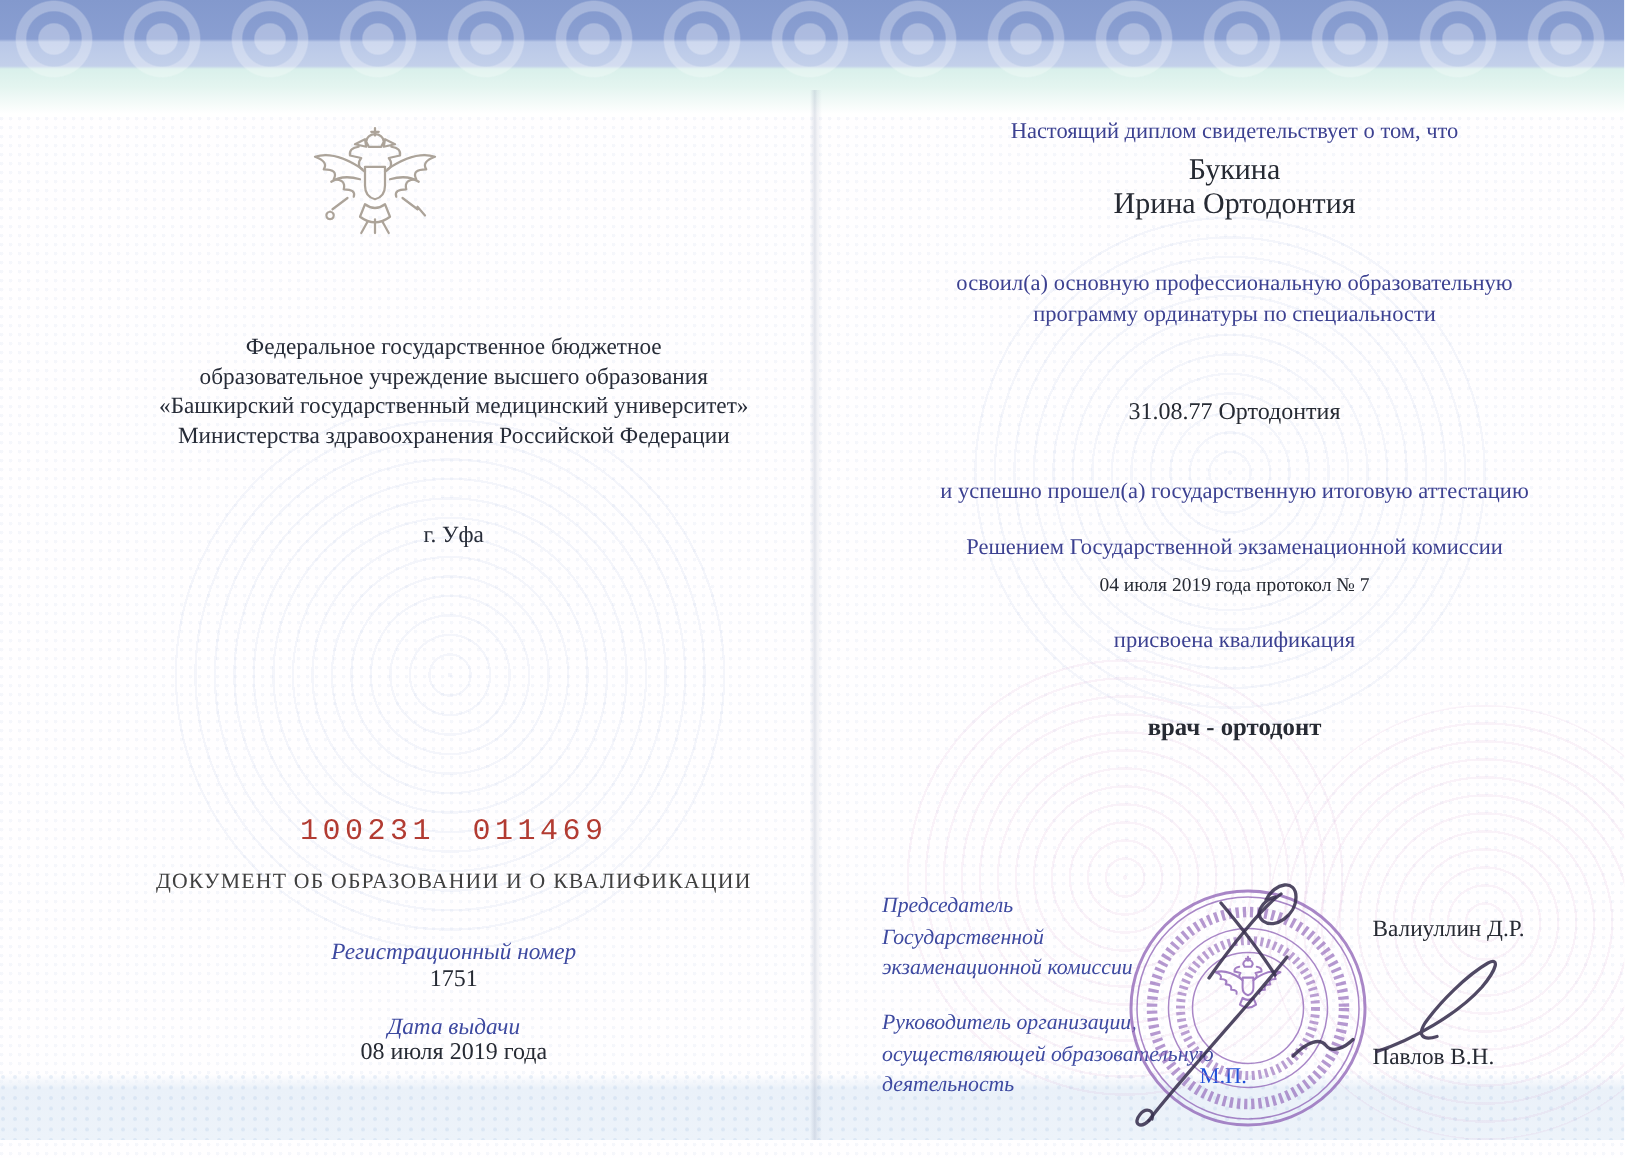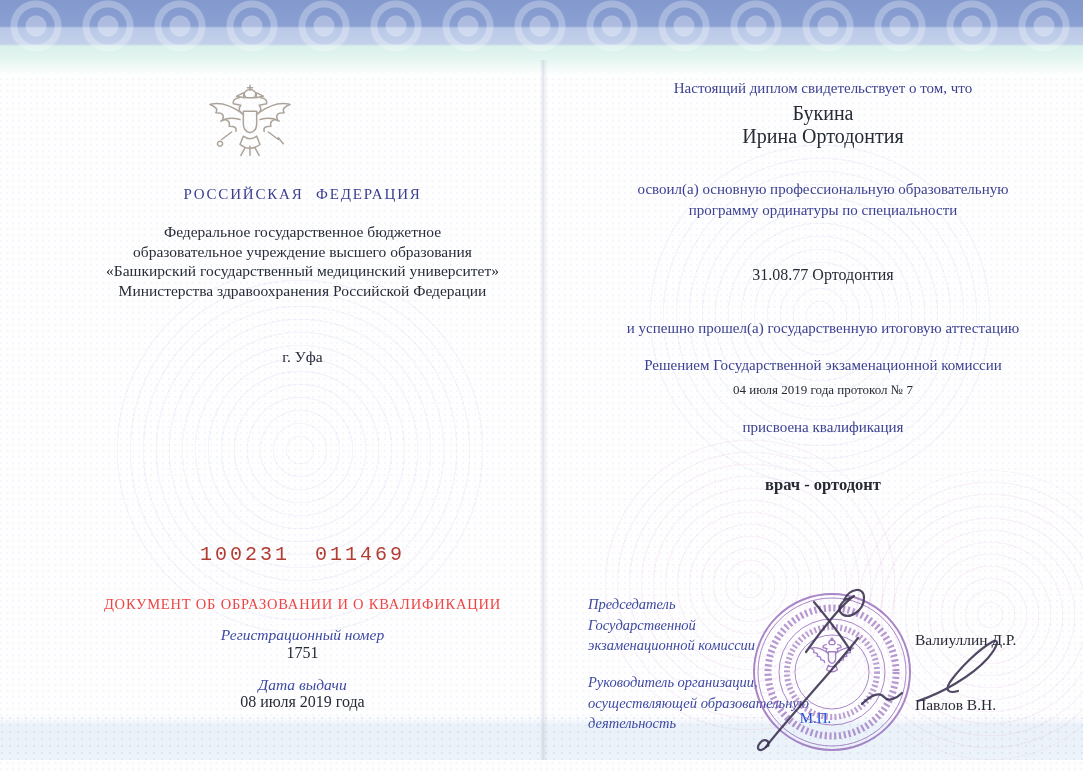--- a/index.html
+++ b/index.html
@@ -52,40 +52,40 @@
   .rp{left:590px;width:466px;}
   .country{top:186px;font-size:15px;letter-spacing:1.8px;word-spacing:7px;color:#3b3f90;}
   .institution{top:222px;font-size:15.5px;line-height:19.5px;color:#272c38;}
   .city{top:331px;font-size:15.5px;color:#272c38;margin-top:17px;}
   .diploma-title{
     top:362px;font-weight:700;font-size:50px;line-height:53px;letter-spacing:2px;
     color:#b9b5b0;
     text-shadow:-1px -1px 0 #eceae7, 1px 1px 0 #8d8983, 2px 3px 2px rgba(95,91,85,0.45);
   }
   .serial{top:543px;font-family:"Liberation Mono",monospace;font-size:20px;letter-spacing:3px;word-spacing:10px;color:#b23b32;}
-  .doc-caption{top:596px;font-size:14.5px;letter-spacing:0.8px;color:#ef4444;}
+  .doc-caption{top:580px;font-size:14.5px;letter-spacing:0.8px;color:#404040;}
   .reg-label{top:626px;font-size:15.5px;}
   .reg-number{top:644px;font-size:16px;}
   .date-label{top:676px;font-size:15.5px;}
   .date-value{top:693px;font-size:16px;}
   .certify{top:80px;font-size:15px;}
   .holder1{top:102px;font-size:20px;}
   .holder2{top:125px;font-size:20px;}
   .program{top:179px;font-size:15px;line-height:21px;}
   .specialty{top:266px;font-size:16px;}
   .attestation{top:320px;font-size:15px;}
   .commission{top:357px;font-size:15px;}
   .protocol{top:382px;font-size:13px;}
   .qual-label{top:419px;font-size:15px;}
   .qualification{top:475px;font-size:16.5px;font-weight:700;}
   .sig-label{left:588px;width:250px;font-size:14.5px;line-height:20.5px;text-align:left;}
   .chairman-label{top:594px;}
   .head-label{top:672px;}
   .sig-name{left:915px;width:150px;text-align:left;font-size:15.5px;}
-  .chairman-name{top:631px;}
+  .chairman-name{top:611px;}
   .head-name{top:696px;}
   .seal-mark{left:793px;top:710px;width:45px;font-size:15px;color:#1d4ed8;text-align:center;}
   
   .coat{position:absolute;left:200px;top:82px;width:100px;height:100px;color:#a59c91;opacity:0.92;}
   
   .overlay{position:absolute;inset:0;pointer-events:none;}
   .stamp{opacity:0.78;}
   .stamp circle{fill:none;stroke:#9166b8;}
   .s-thick{stroke-width:2px;}
   .s-thin{stroke-width:1px;}
@@ -117,21 +117,20 @@
       <path d="M50 37 Q28 22 12 27 Q23 31 19 37 Q31 37 27 45 Q37 45 35 53 Q45 53 43 59"></path>
       <path d="M70 37 Q92 22 108 27 Q97 31 101 37 Q89 37 93 45 Q83 45 85 53 Q75 53 77 59"></path>
       <path d="M48 45 Q34 41 25 47 M72 45 Q86 41 95 47"></path>
       <path d="M52 35 h16 v15 q0 9 -8 11 q-8 -2 -8 -11 z"></path>
       <path d="M52 65 q8 6 16 0 l4 10 q-12 9 -24 0 z"></path>
       <path d="M54 79 l-5 9 M66 79 l5 9 M60 77 v11"></path>
       <path d="M38 60 l-12 9 M82 60 l12 9 M24 71 a3 3 0 1 0 0.1 0 M94 67 l6 7"></path>
     </g>
   </svg>
 
-  <div class="abs ctr lp country">РОССИЙСКАЯ ФЕДЕРАЦИЯ</div>
 
   <div class="abs ctr lp institution">
     <div>Федеральное государственное бюджетное</div>
     <div>образовательное учреждение высшего образования</div>
     <div>«Башкирский государственный медицинский университет»</div>
     <div>Министерства здравоохранения Российской Федерации</div>
   </div>
 
   <div class="abs ctr lp city">г. Уфа</div>
 

